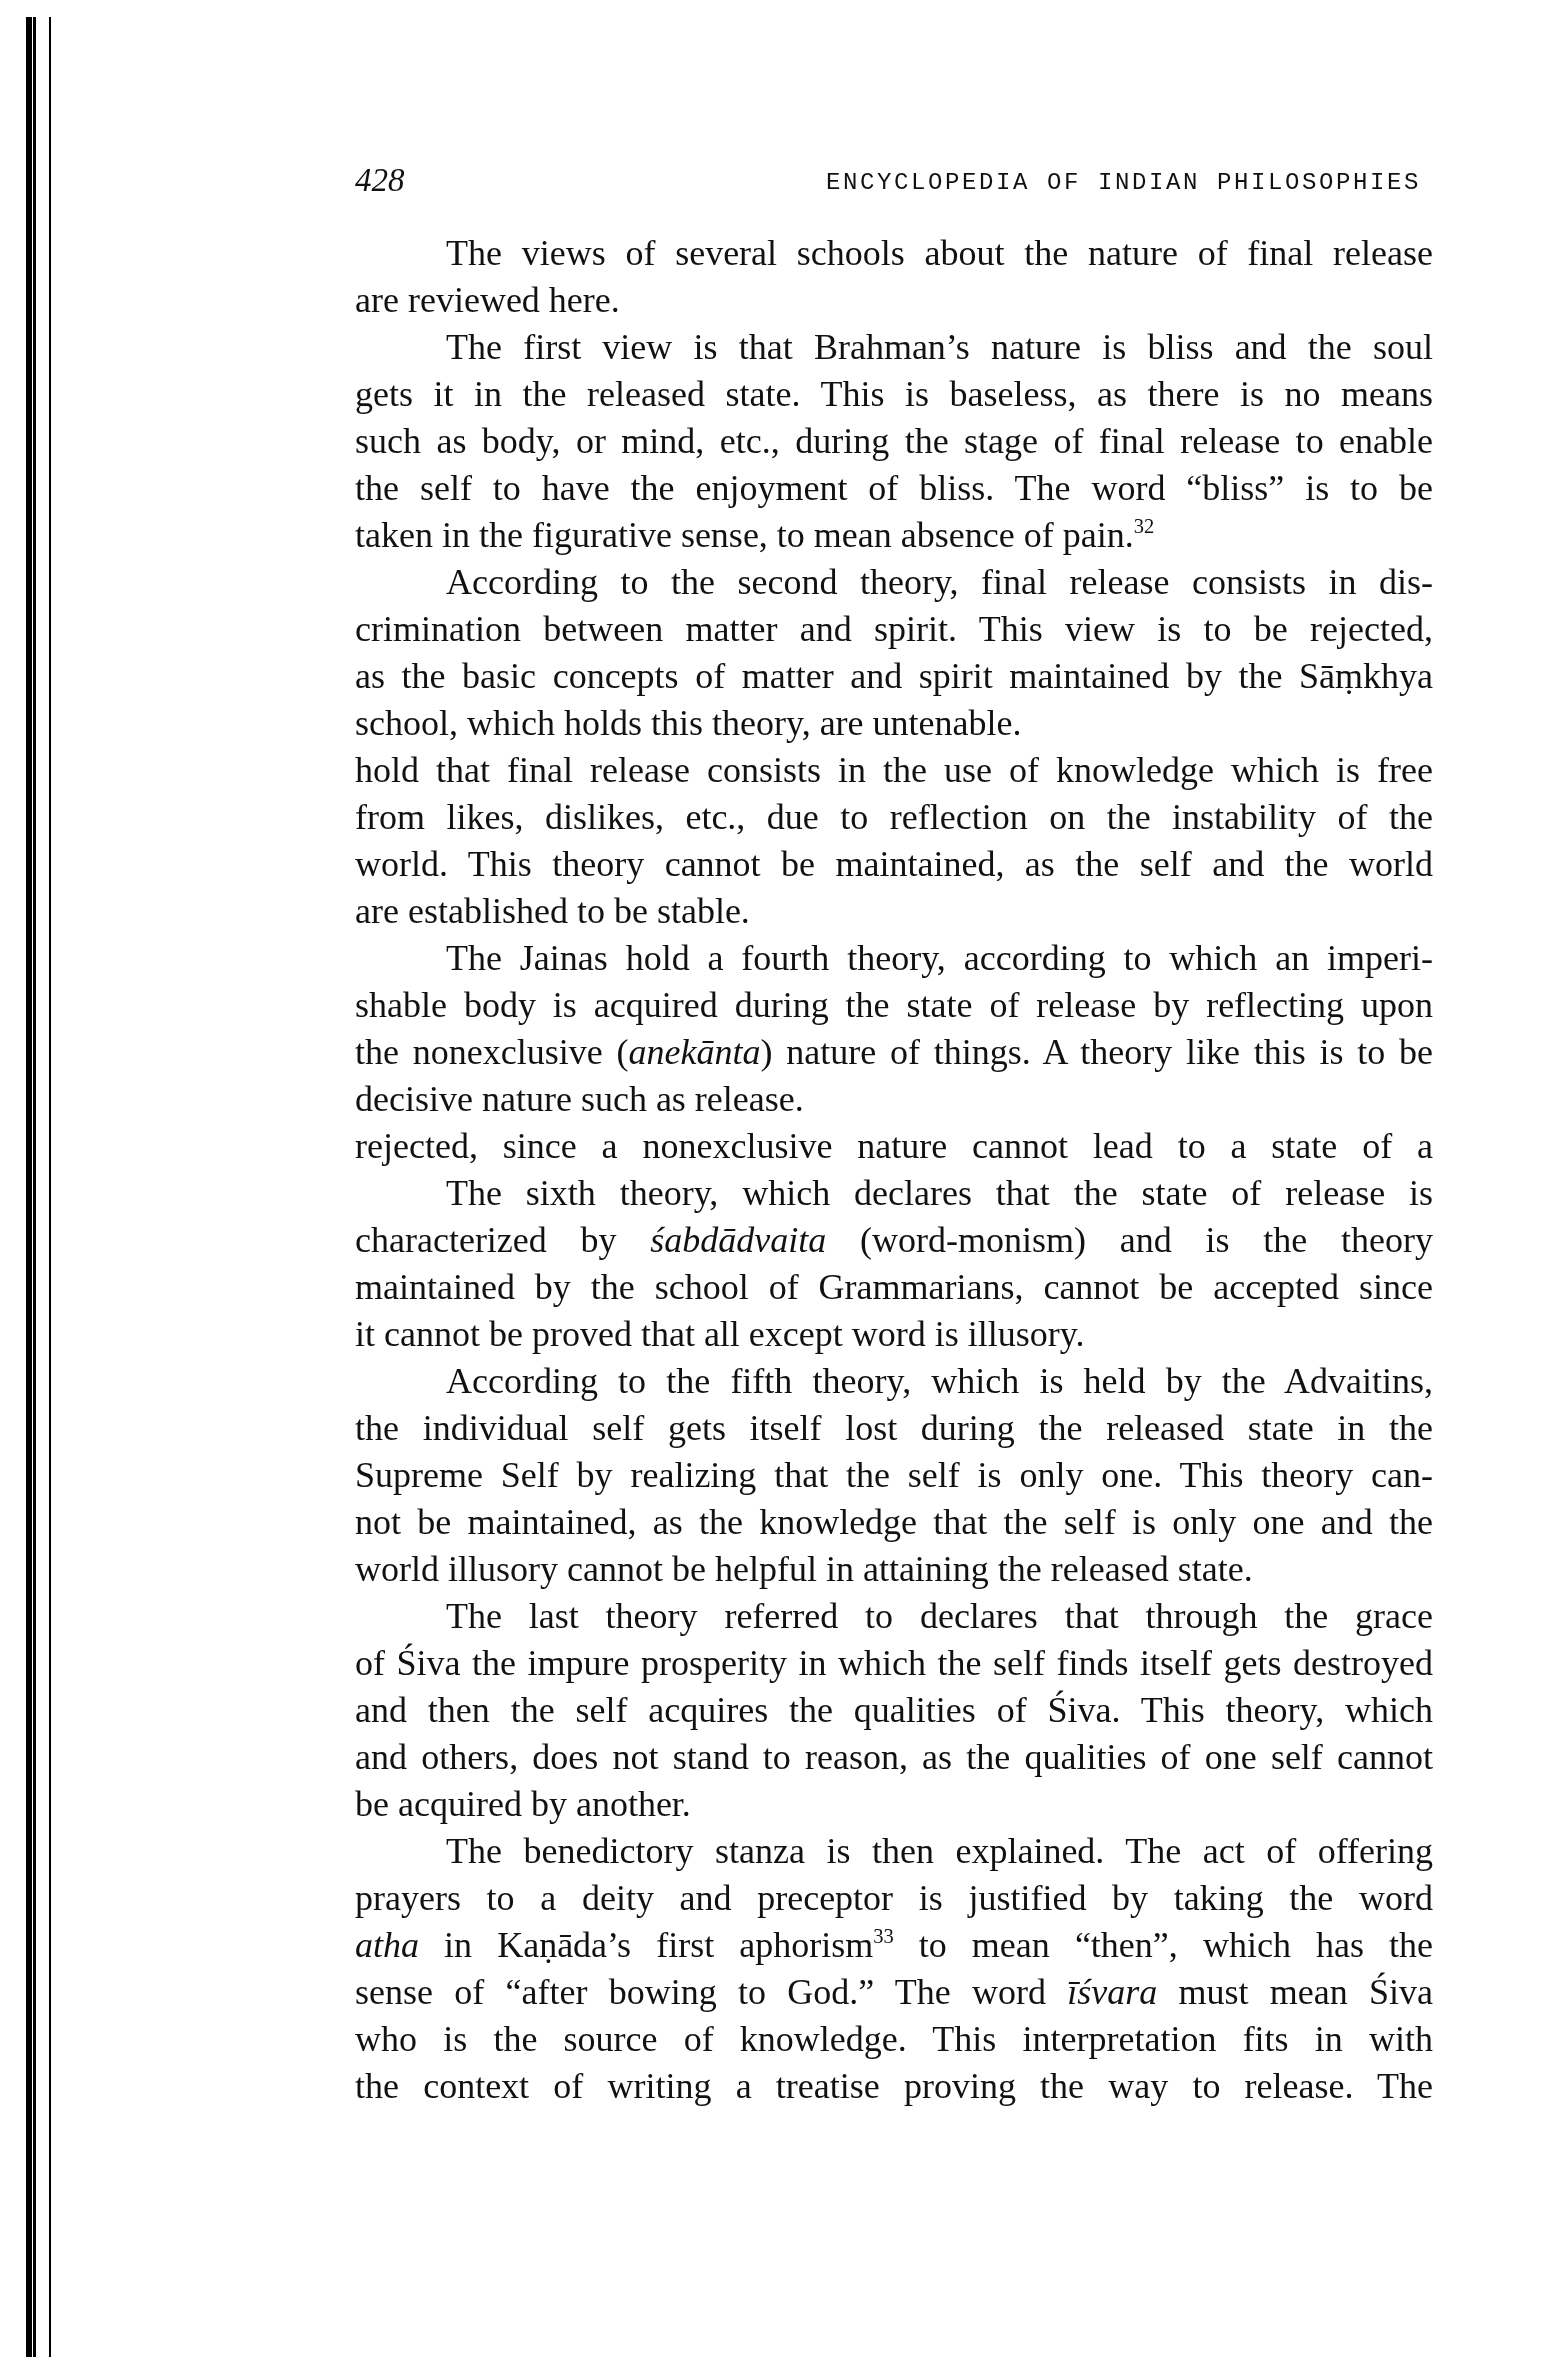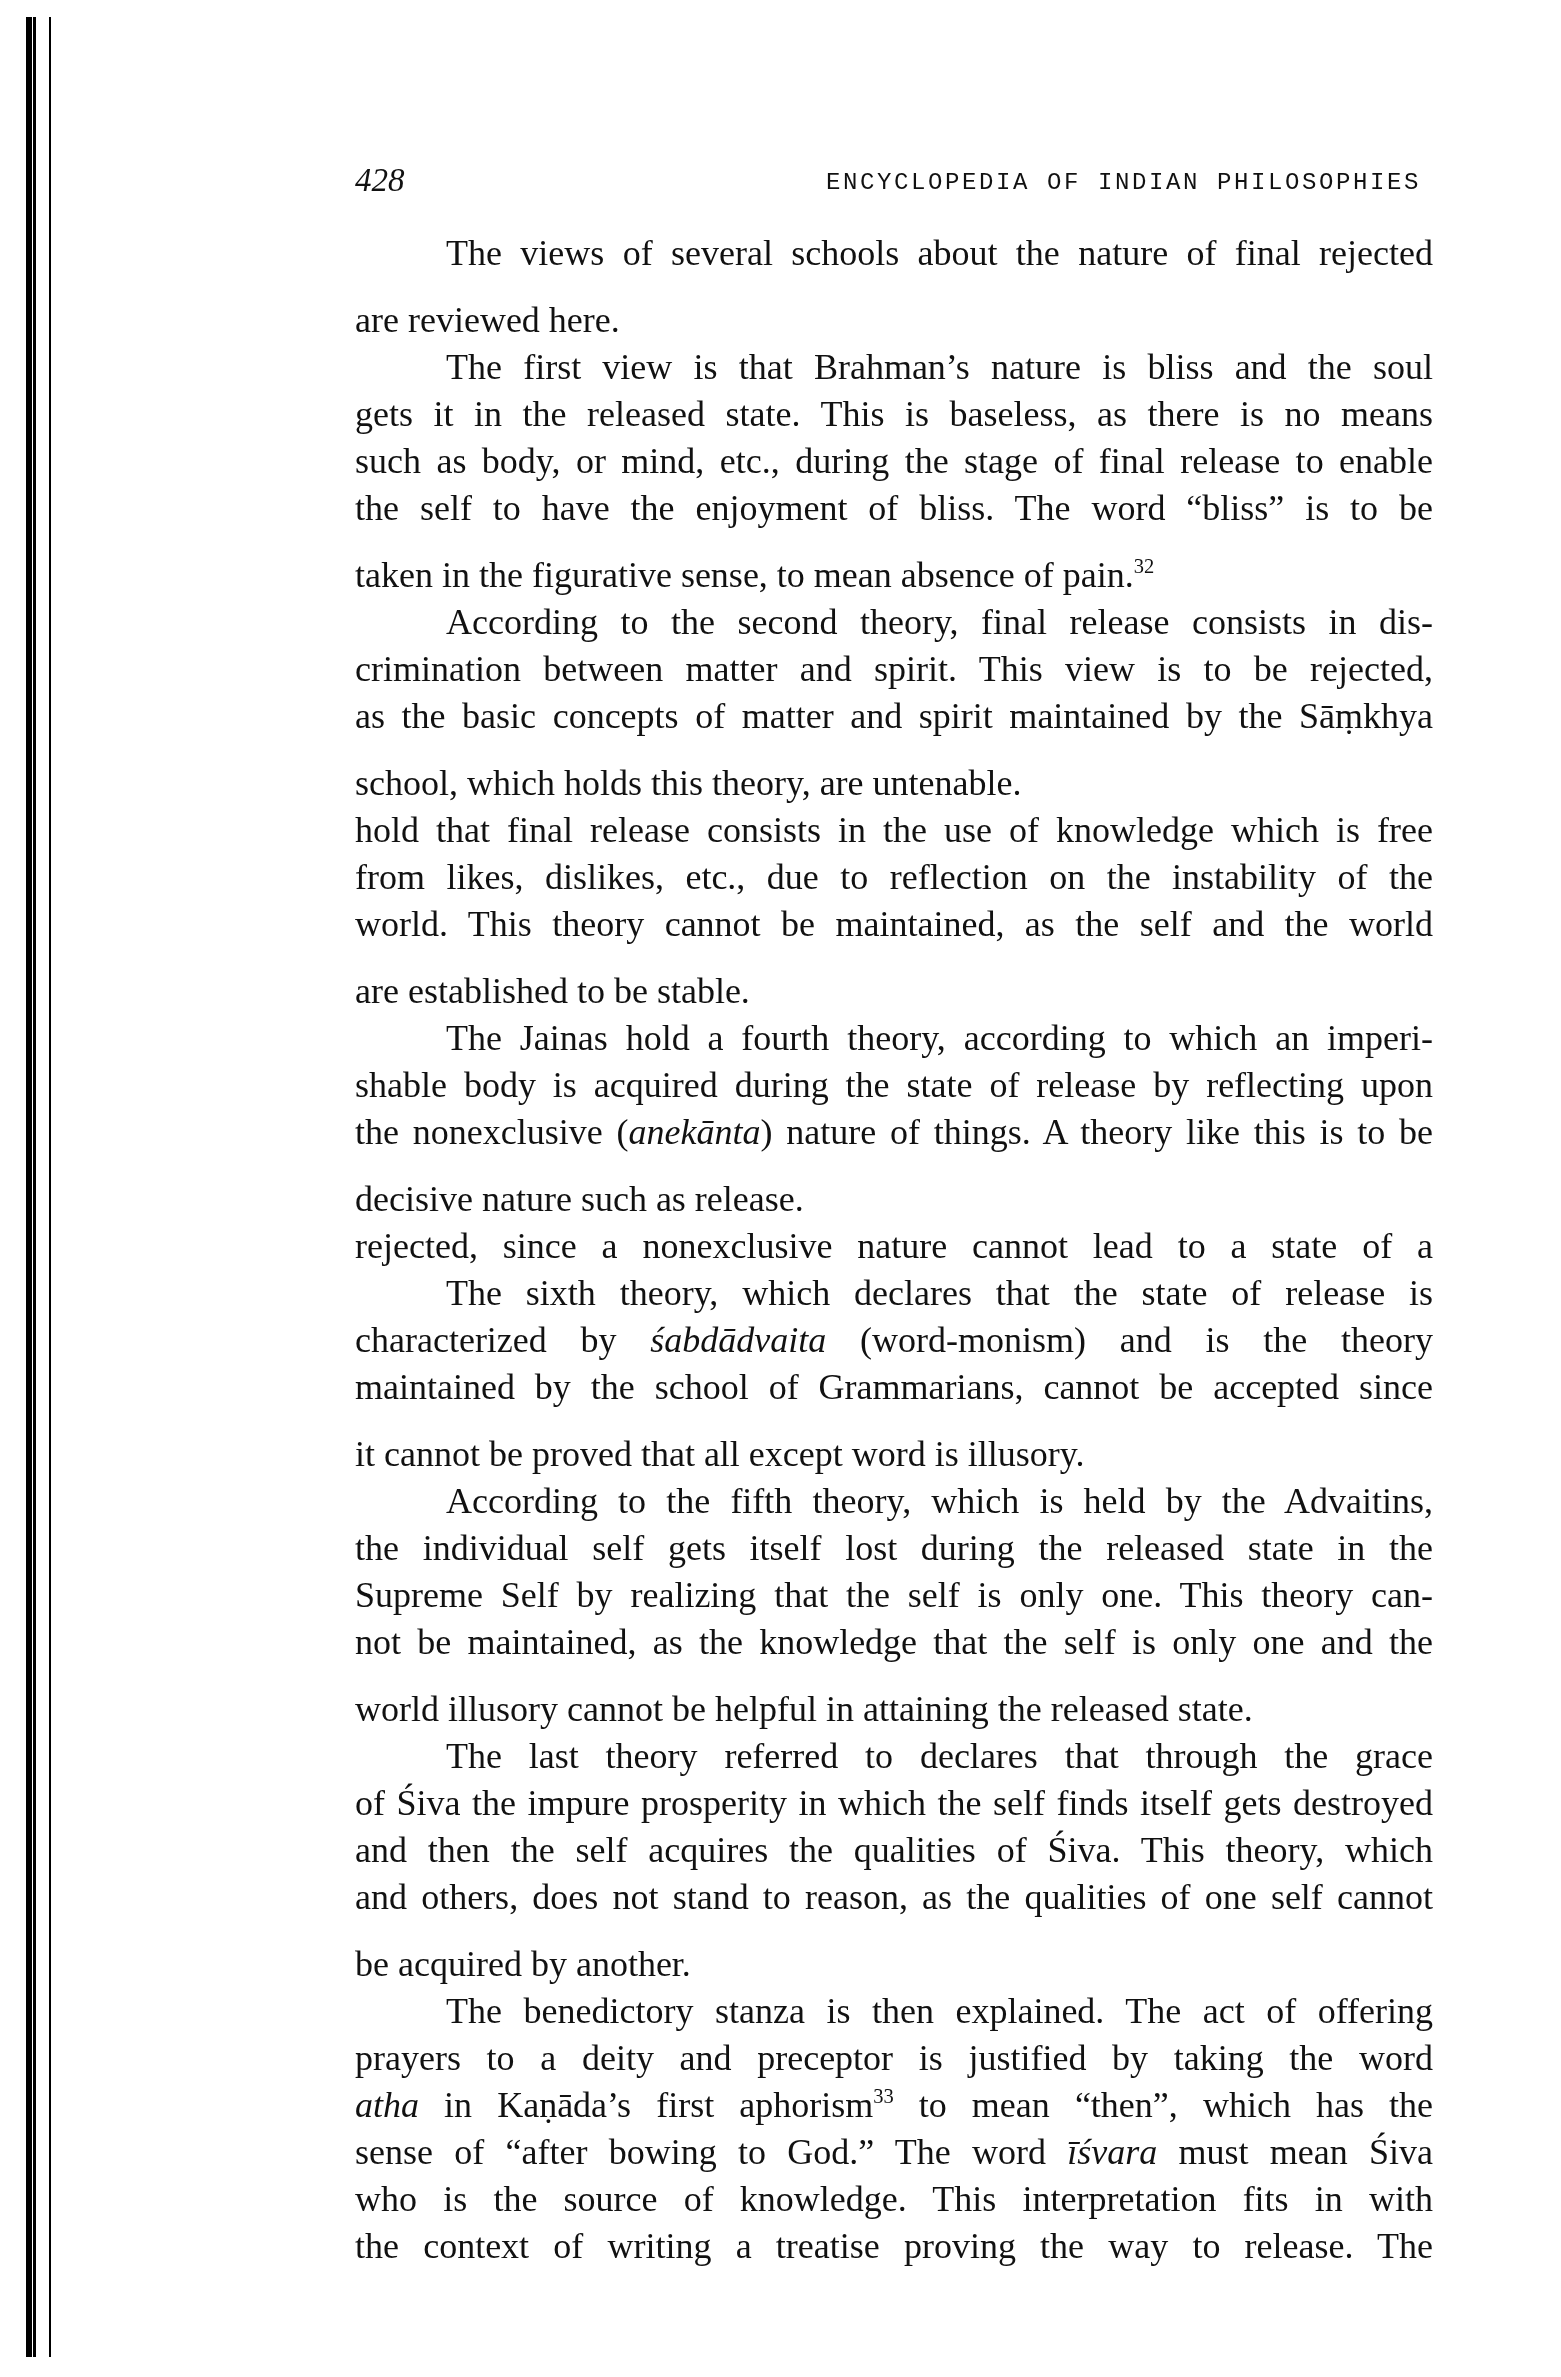--- a/index.html
+++ b/index.html
@@ -60,21 +60,20 @@
     line-height: 47px;
     font-size: 36px;
     white-space: nowrap;
     text-align: justify;
     text-align-last: justify;
     word-spacing: 0;
   }
   .line.last {
     text-align: left;
     text-align-last: left;
-    margin-top: 20px;
   }
   .line.indent {
     padding-left: 91px;
   }
   .line i { font-style: italic; }
   .line sup {
     font-size: 20.5px;
     vertical-align: 14px;
     line-height: 0;
     text-align: center;
@@ -87,21 +86,21 @@
 <div id="bar-mid" class="binding-bar"></div>
 <div id="bar-thin" class="binding-bar"></div>
 
 <div class="running-head">
   <span class="page-number">428</span>
   <span class="header-title">ENCYCLOPEDIA OF INDIAN PHILOSOPHIES</span>
 </div>
 
 <div class="body-text" id="body-text">
     <div>
-      <span class="line indent"><span>The views of several schools about the nature of final rejected</span></span>
+      <span class="line indent"><span>The views of several schools about the nature of final release</span></span>
       <span class="line last"><span>are reviewed here.</span></span>
     </div>
     <div>
       <span class="line indent"><span>The first view is that Brahman’s nature is bliss and the soul</span></span>
       <span class="line"><span>gets it in the released state.  This is baseless, as there is no means</span></span>
       <span class="line"><span>such as body, or mind, etc., during the stage of final release to enable</span></span>
       <span class="line"><span>the self to have the enjoyment of bliss.  The word “bliss” is to be</span></span>
       <span class="line last"><span>taken in the figurative sense, to mean absence of pain.</span><sup>32</sup></span>
     </div>
     <div>

